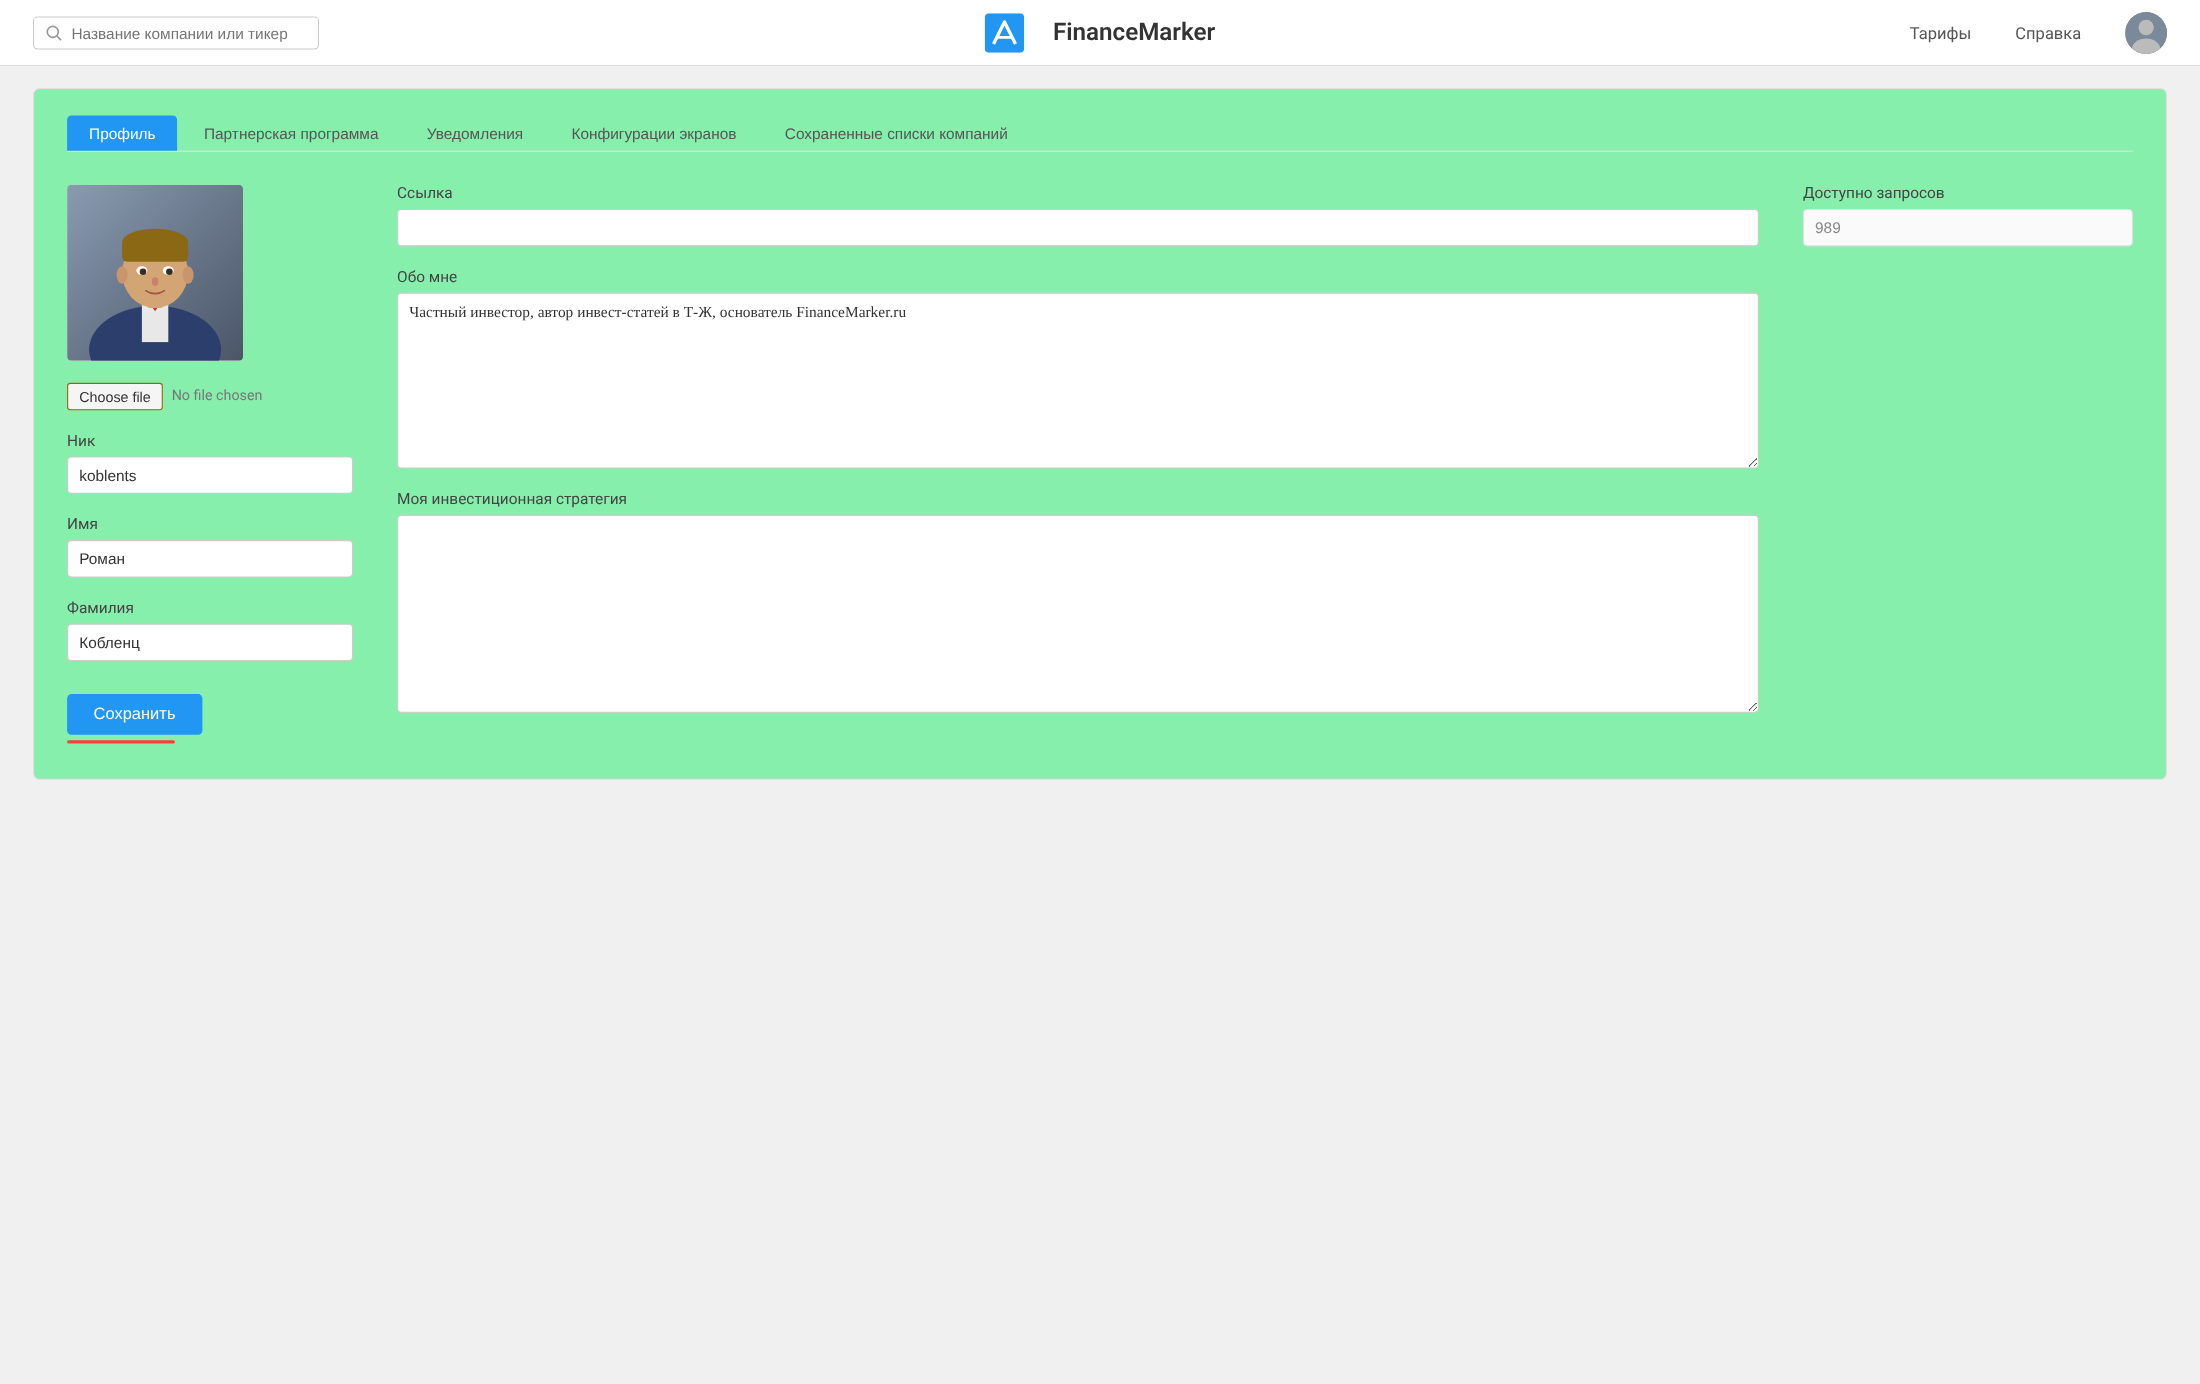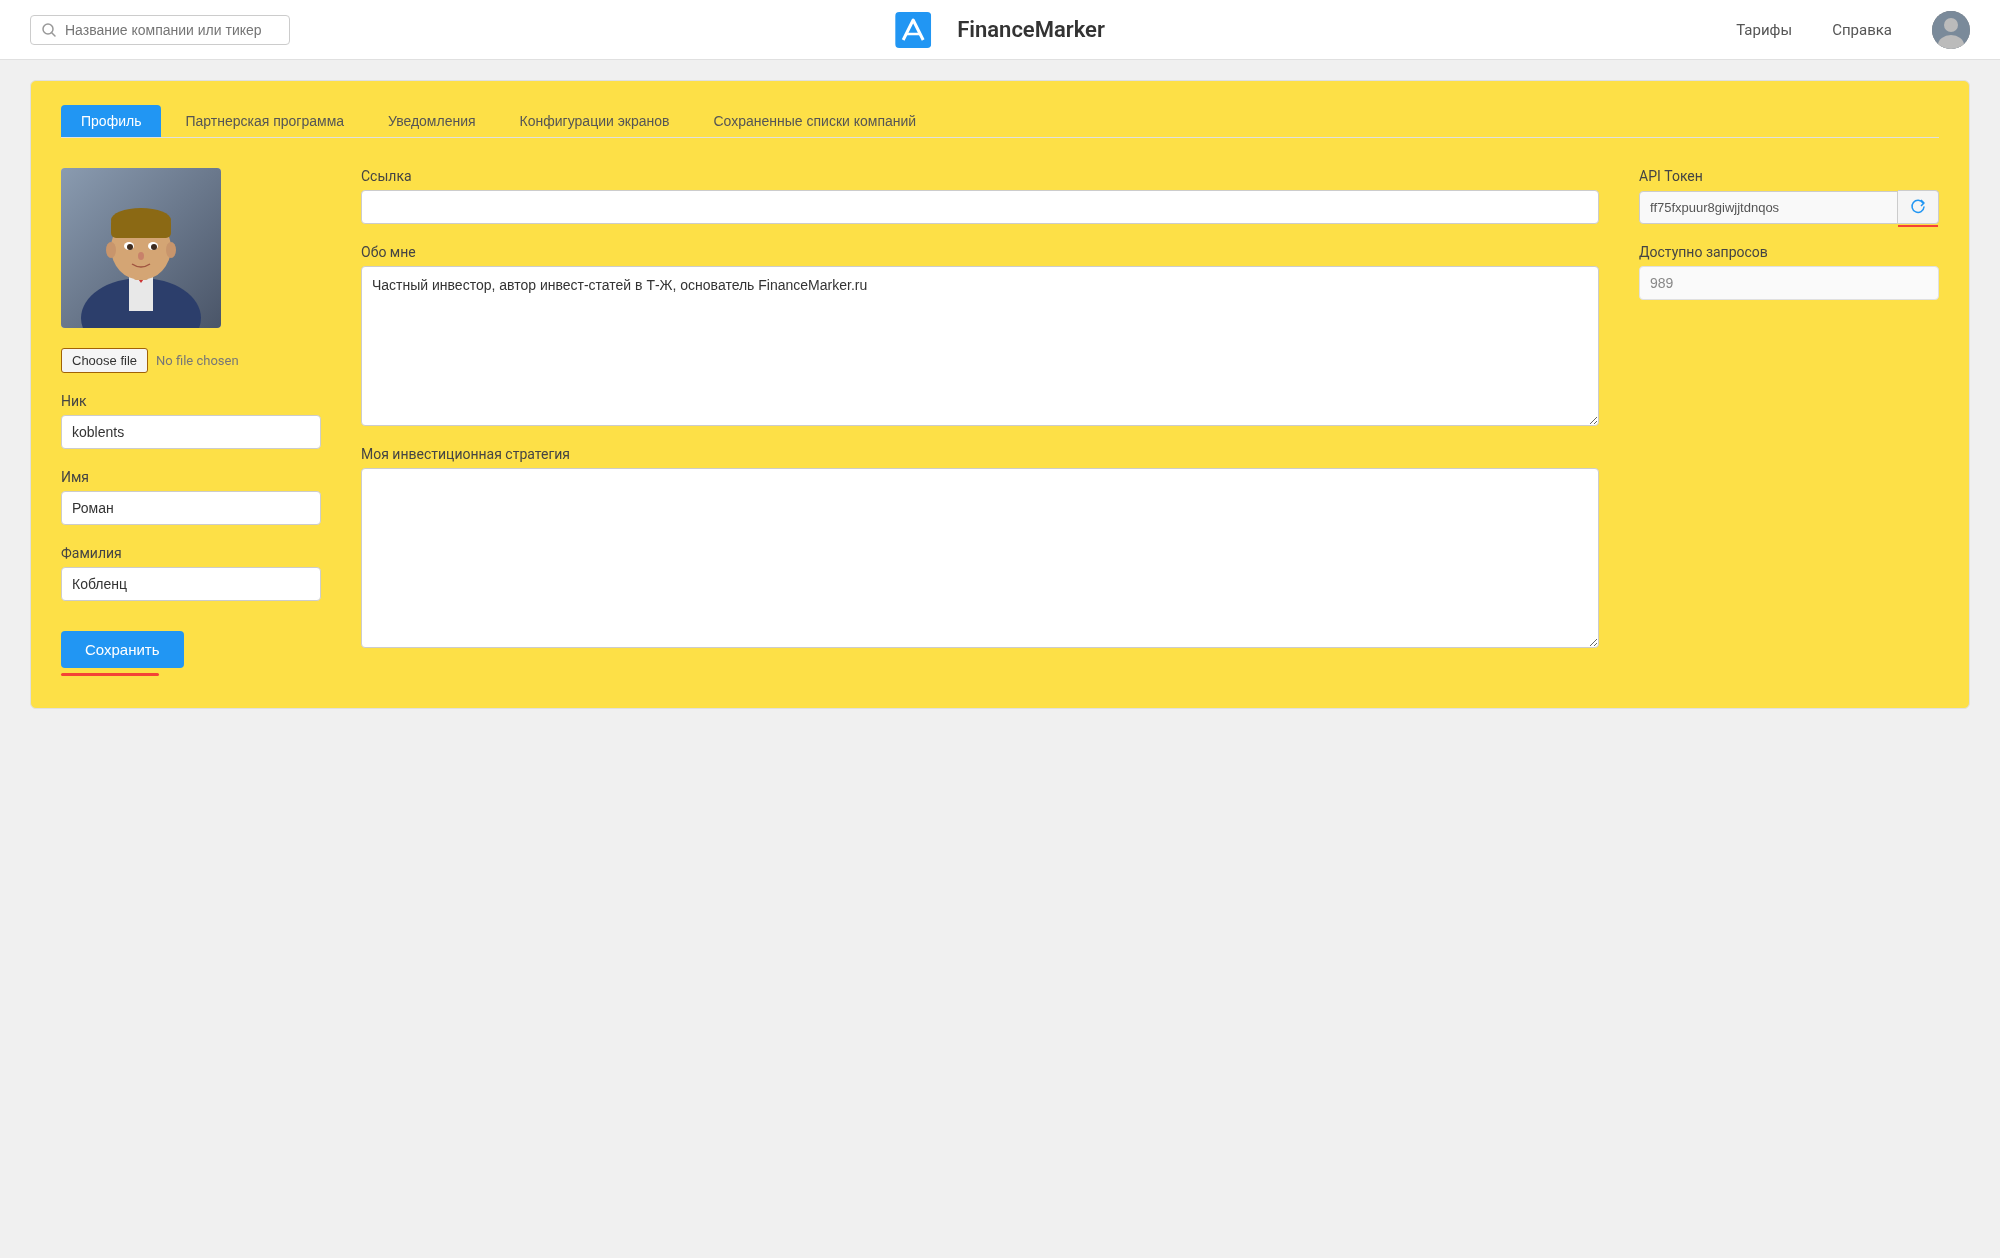--- a/index.html
+++ b/index.html
@@ -78,21 +78,21 @@
     .avatar-img {
       width: 100%;
       height: 100%;
       object-fit: cover;
       background: linear-gradient(135deg, #666, #999);
     }
 
     
     .main-container {
       margin: 20px 30px;
-      background: #fde047;
+      background: #86efac;
       border-radius: 6px;
       border: 1px solid #e0e0e0;
       padding: 24px 30px 40px;
     }
 
     
     .tabs {
       display: flex;
       gap: 4px;
       margin-bottom: 30px;
@@ -202,21 +202,21 @@
     }
     .form-textarea {
       border: 1px solid #ccc;
       border-radius: 4px;
       padding: 10px;
       font-size: 14px;
       color: #333;
       outline: none;
       width: 100%;
       resize: vertical;
-      font-family: Liberation Sans, sans-serif;
+      font-family: Liberation Serif, serif;
     }
 
     
     .right-col {
       display: flex;
       flex-direction: column;
       gap: 20px;
     }
     .api-token-row {
       display: flex;
@@ -389,32 +389,20 @@
         <textarea class="form-textarea" rows="8" style="min-height: 160px;">Частный инвестор, автор инвест-статей в Т-Ж, основатель FinanceMarker.ru</textarea>
       </div>
 
       <div class="form-group">
         <label class="form-label">Моя инвестиционная стратегия</label>
         <textarea class="form-textarea" rows="9" style="min-height: 180px;"></textarea>
       </div>
     </div>
 
     <div class="right-col">
-      <div class="form-group">
-        <label class="form-label">API Токен</label>
-        <div class="api-token-row">
-          <input class="api-token-input" type="text" readonly="" value="ff75fxpuur8giwjjtdnqos" style="">
-          <button class="api-refresh-btn">
-            <svg width="16" height="16" viewBox="0 0 16 16" fill="none">
-              <path d="M13 4a6 6 0 1 0 1 4" stroke="#2196f3" stroke-width="1.5" stroke-linecap="round"></path>
-              <polyline points="11,1 14,4 11,7" fill="none" stroke="#2196f3" stroke-width="1.5" stroke-linejoin="round"></polyline>
-            </svg>
-          </button>
-        </div>
-      </div>
 
       <div class="form-group">
         <label class="form-label">Доступно запросов</label>
         <input class="requests-input form-input" type="text" readonly="" value="989" style="">
       </div>
     </div>
 
   </div>
 </div>
 

